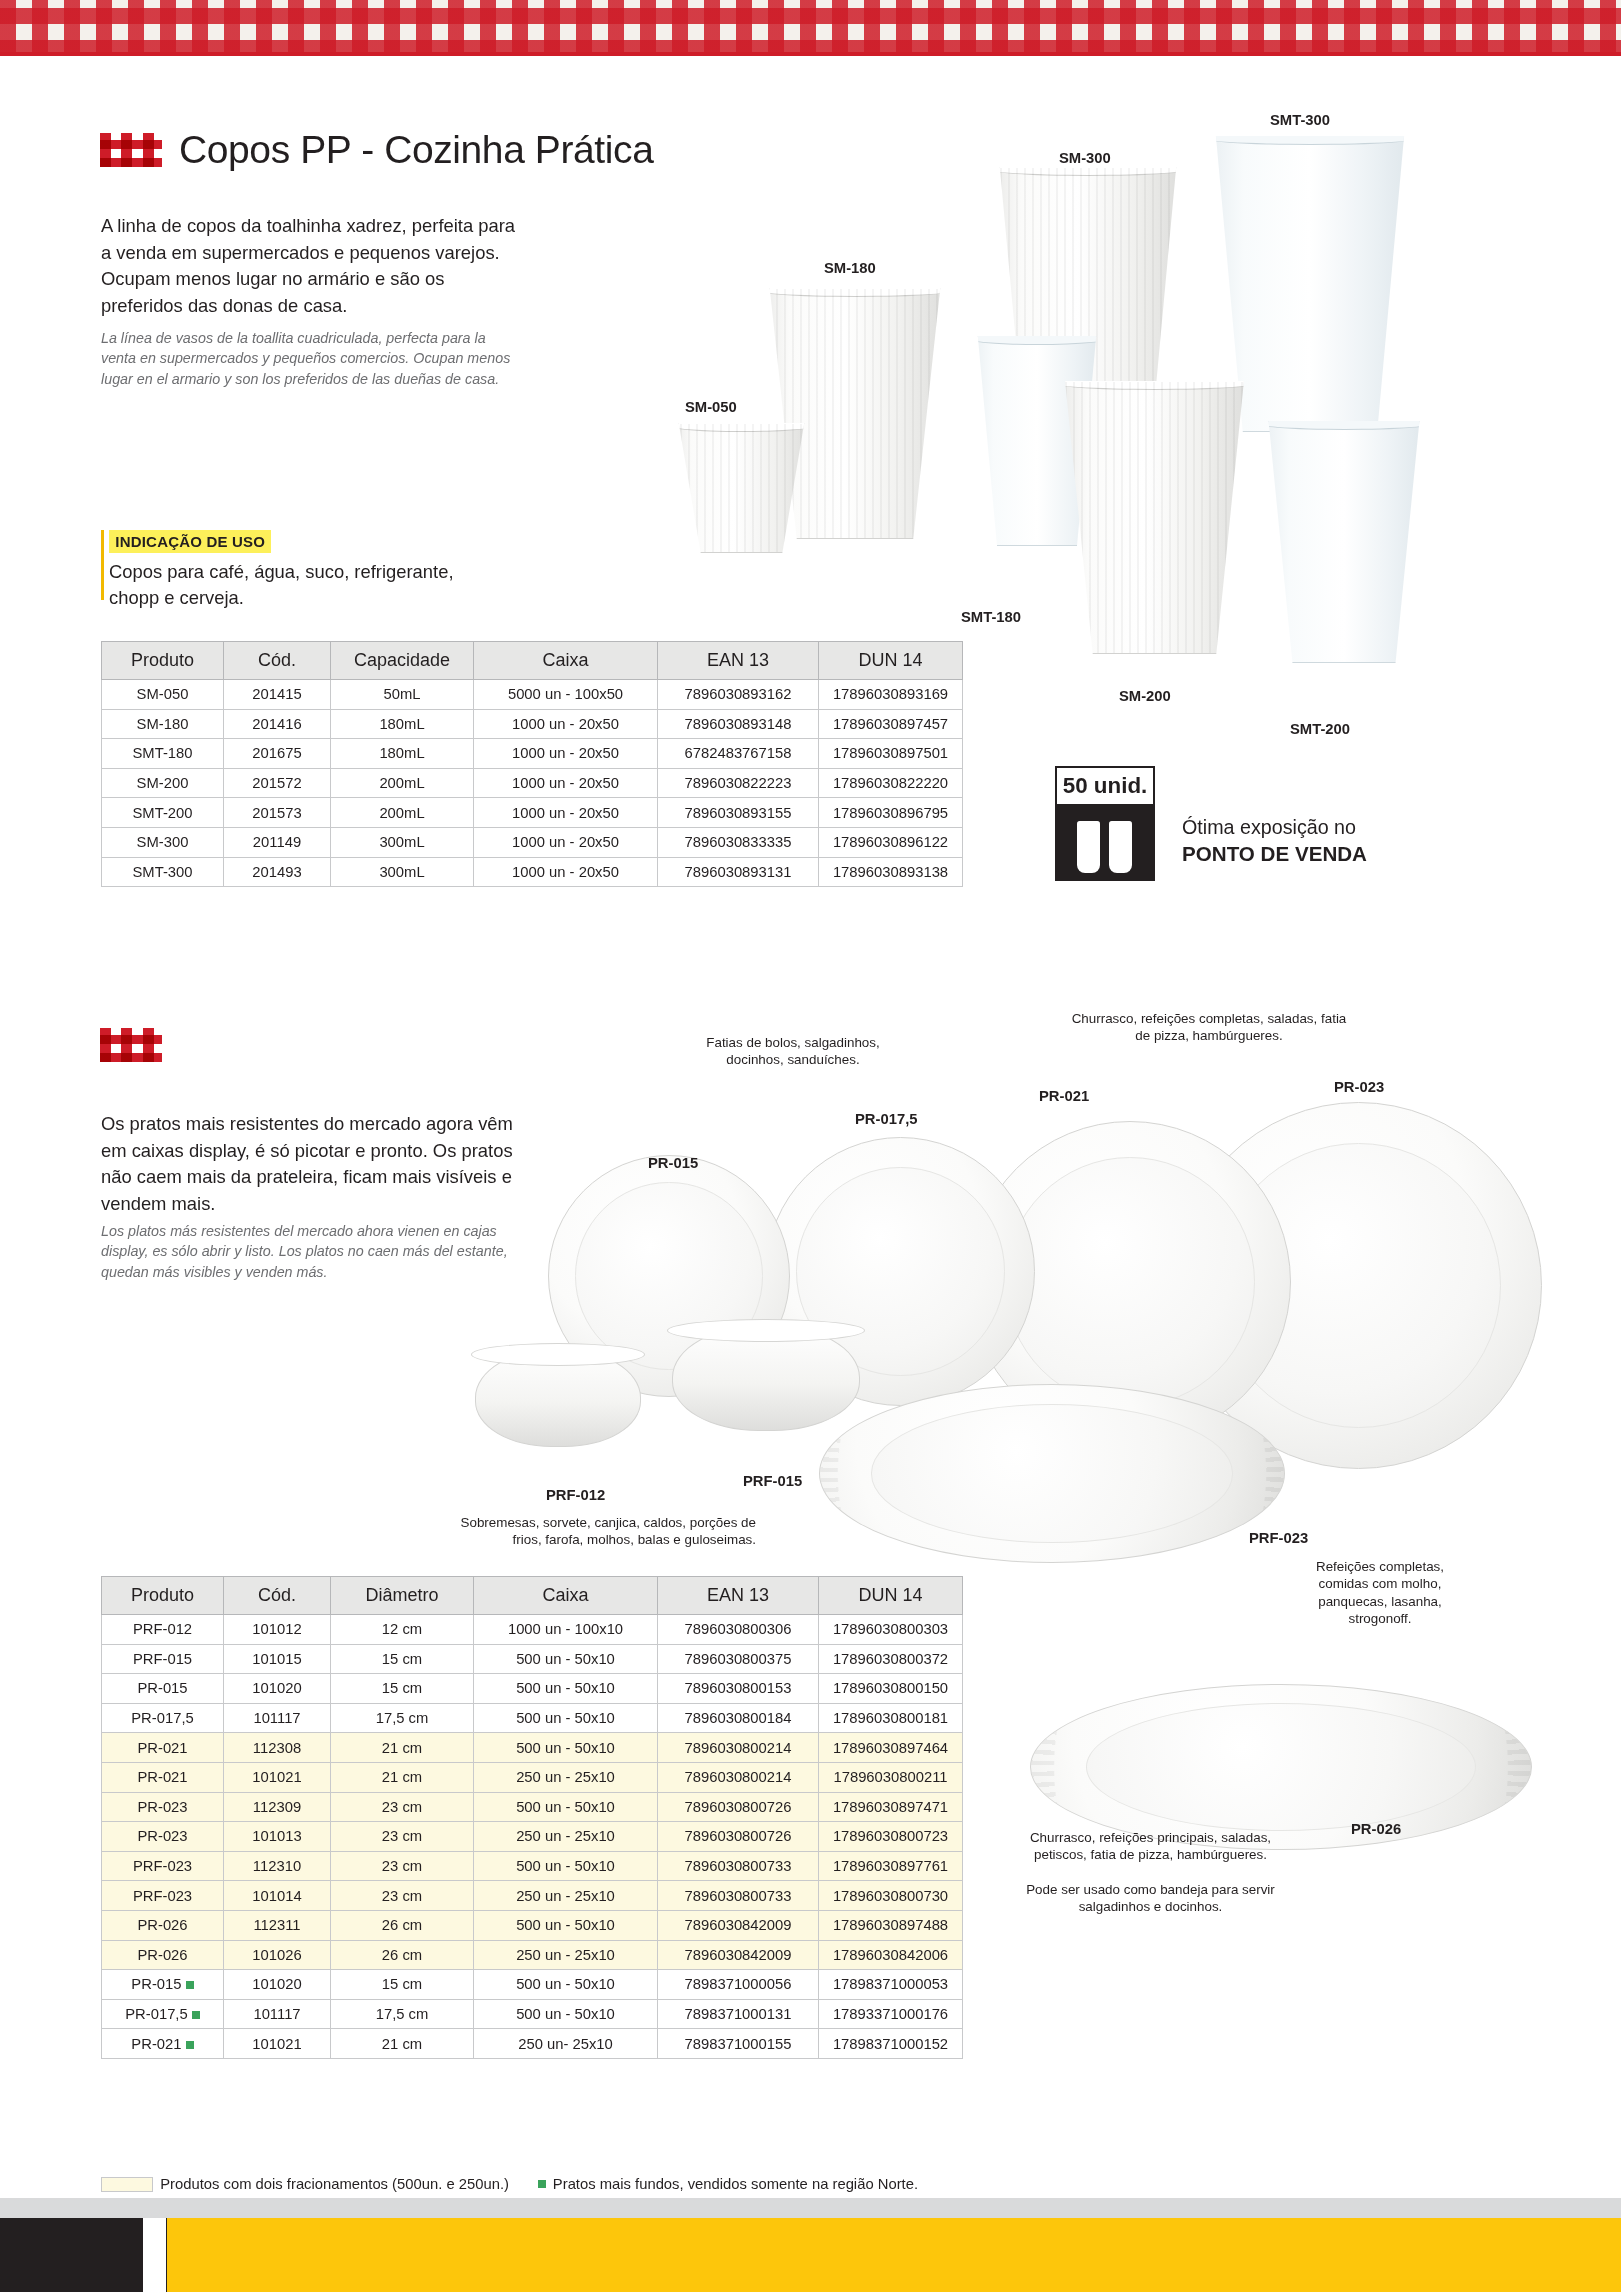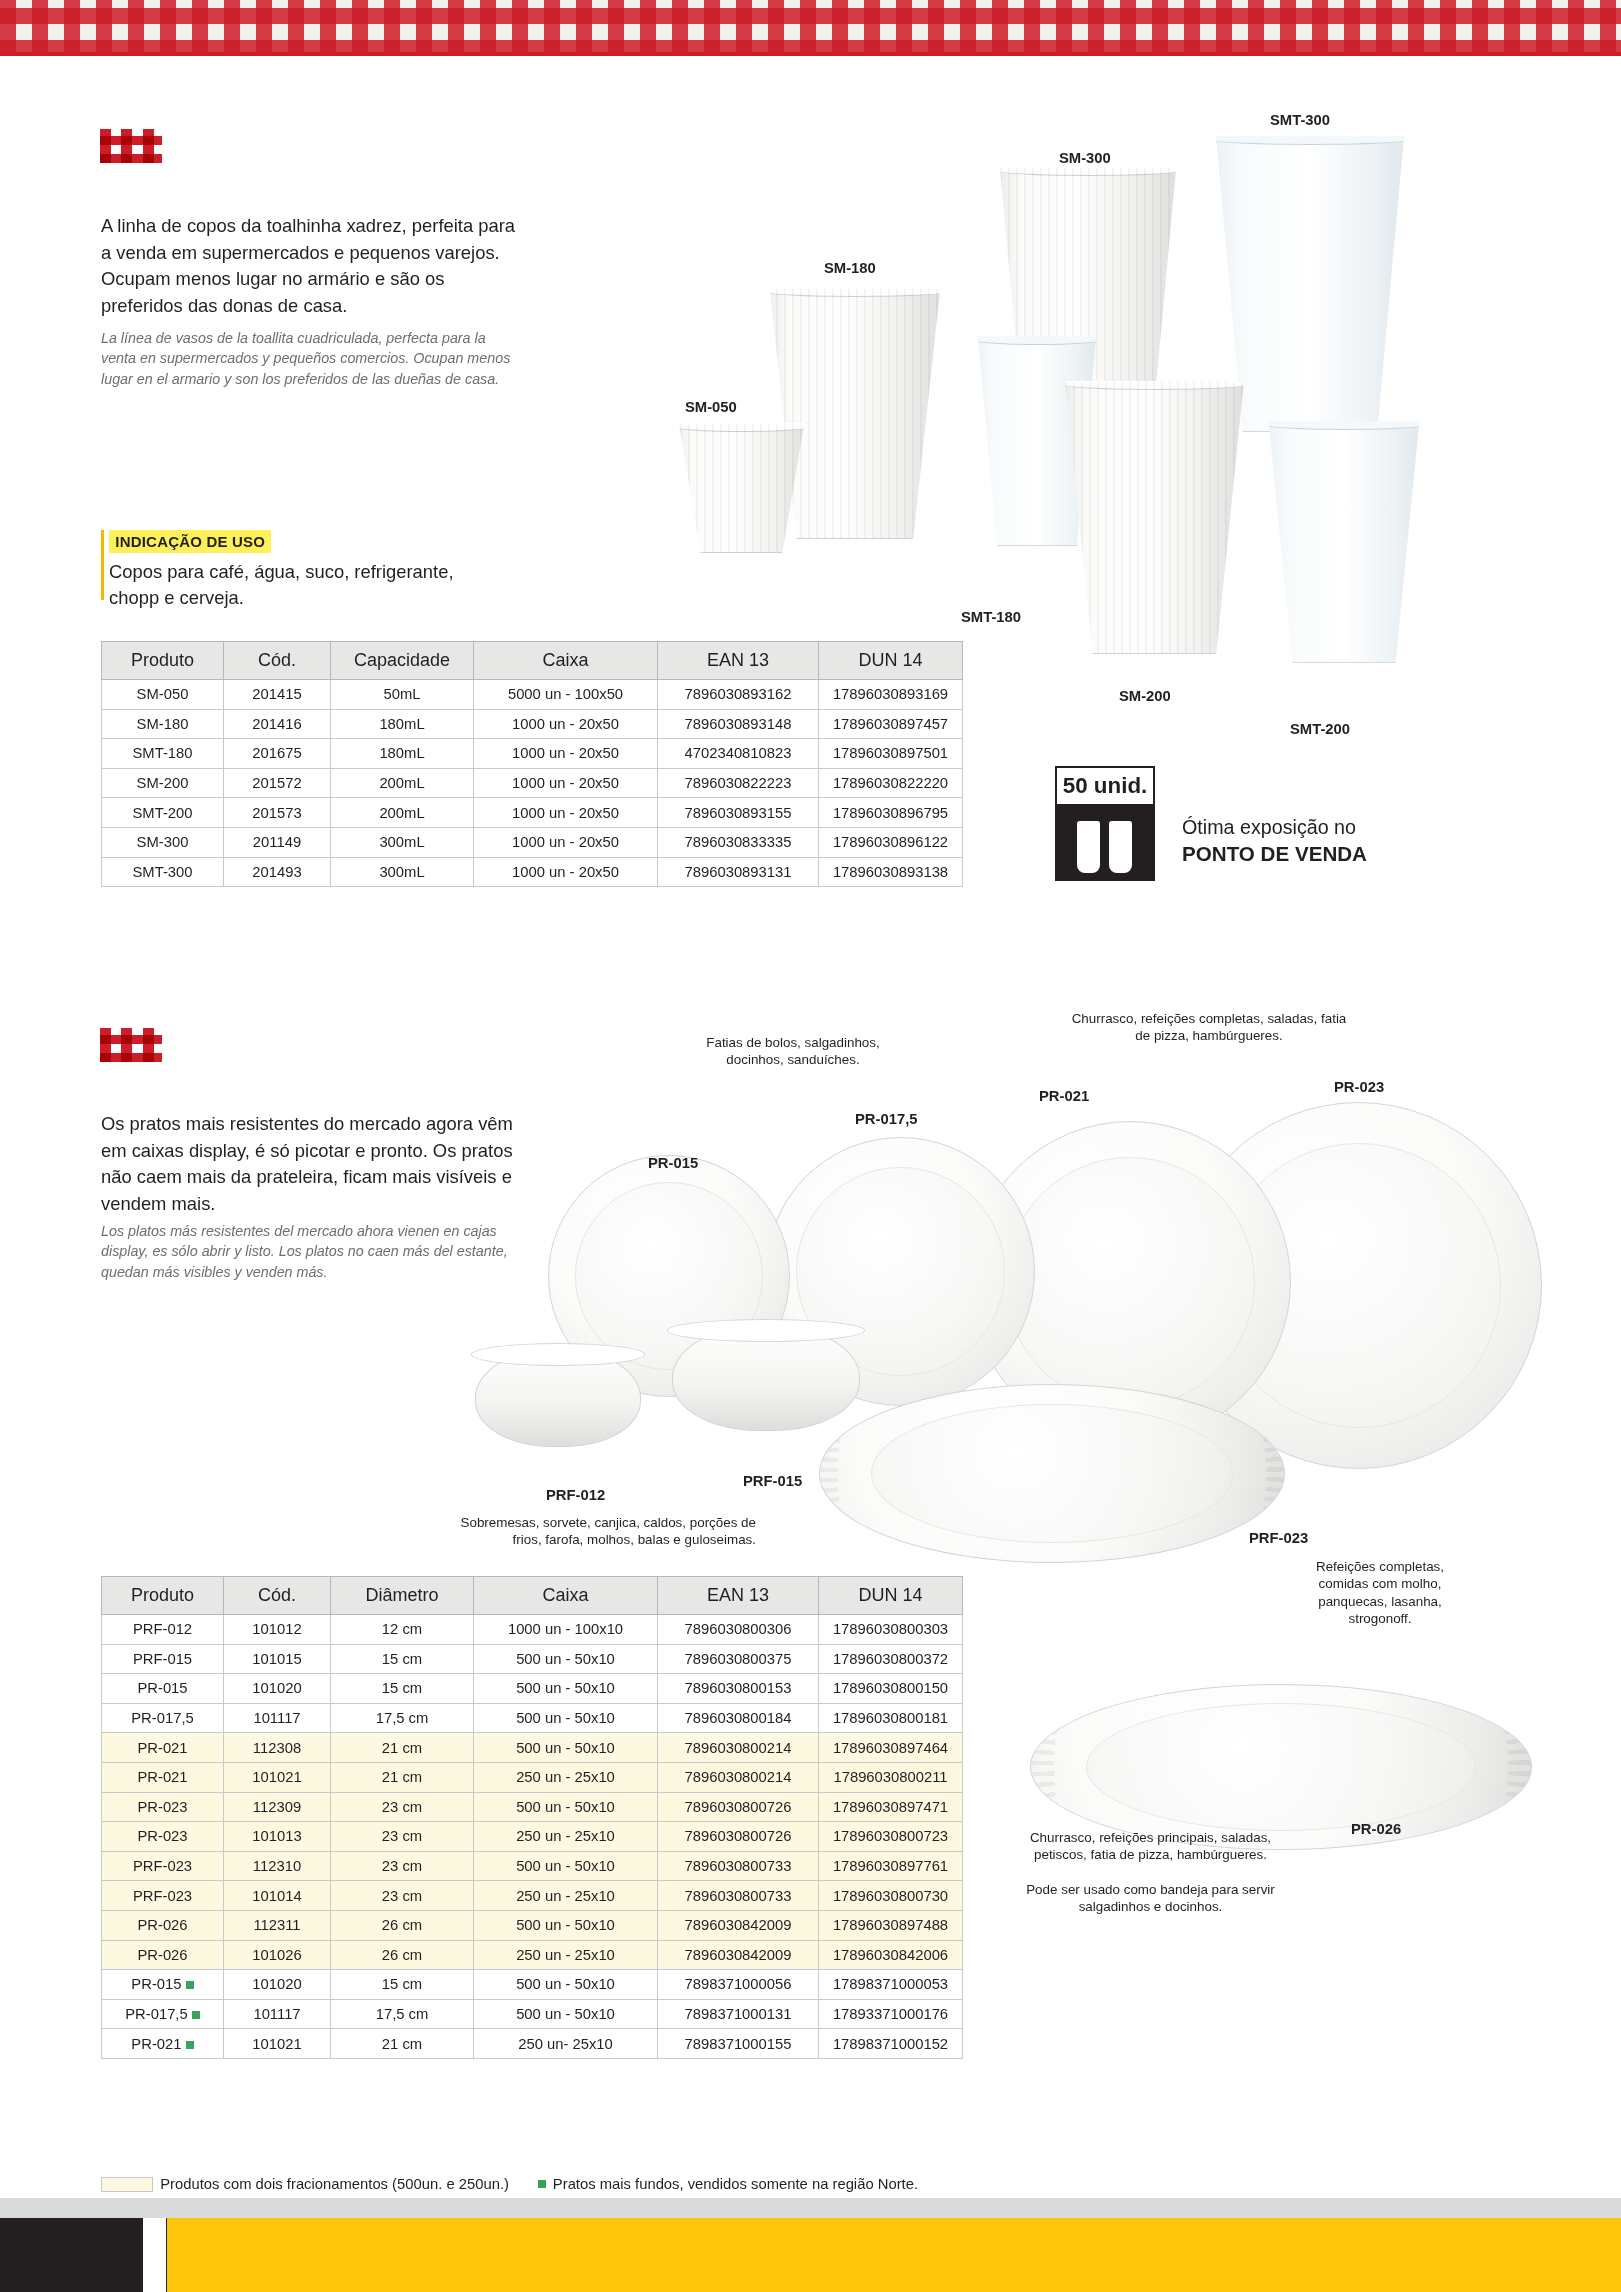--- a/index.html
+++ b/index.html
@@ -152,20 +152,21 @@
 </style>
 </head>
 <body>
 
 <div class="top-band">
   <div class="top-band-line"></div>
 </div>
 
 <div class="sec-head" style="left:99px; top:128px;">
   <span class="check-ico"></span>
+  <span class="sec-title">Copos PP - Cozinha Prática</span>
 </div>
 
 <div class="para-pt" style="left:101px; top:213px;">A linha de copos da toalhinha xadrez, perfeita para a venda em supermercados e pequenos varejos. Ocupam menos lugar no armário e são os preferidos das donas de casa.</div>
 <div class="para-es" style="left:101px; top:328px;">La línea de vasos de la toallita cuadriculada, perfecta para la venta en supermercados y pequeños comercios. Ocupan menos lugar en el armario y son los preferidos de las dueñas de casa.</div>
 
 <div class="ind-rule" style="left:101px; top:530px; height:70px;"></div>
 <div class="ind-box" style="left:109px; top:530px; width:376px;">
   <span class="ind-tag">INDICAÇÃO DE USO</span>
   <div class="ind-text">Copos para café, água, suco, refrigerante, chopp e cerveja.</div>
 </div>
@@ -196,21 +197,21 @@
         <td>180mL</td>
         <td>1000 un - 20x50</td>
         <td>7896030893148</td>
         <td>17896030897457</td>
       </tr>
       <tr>
         <td>SMT-180</td>
         <td>201675</td>
         <td>180mL</td>
         <td>1000 un - 20x50</td>
-        <td>4702340810823</td>
+        <td>6782483767158</td>
         <td>17896030897501</td>
       </tr>
       <tr>
         <td>SM-200</td>
         <td>201572</td>
         <td>200mL</td>
         <td>1000 un - 20x50</td>
         <td>7896030822223</td>
         <td>17896030822220</td>
       </tr>

